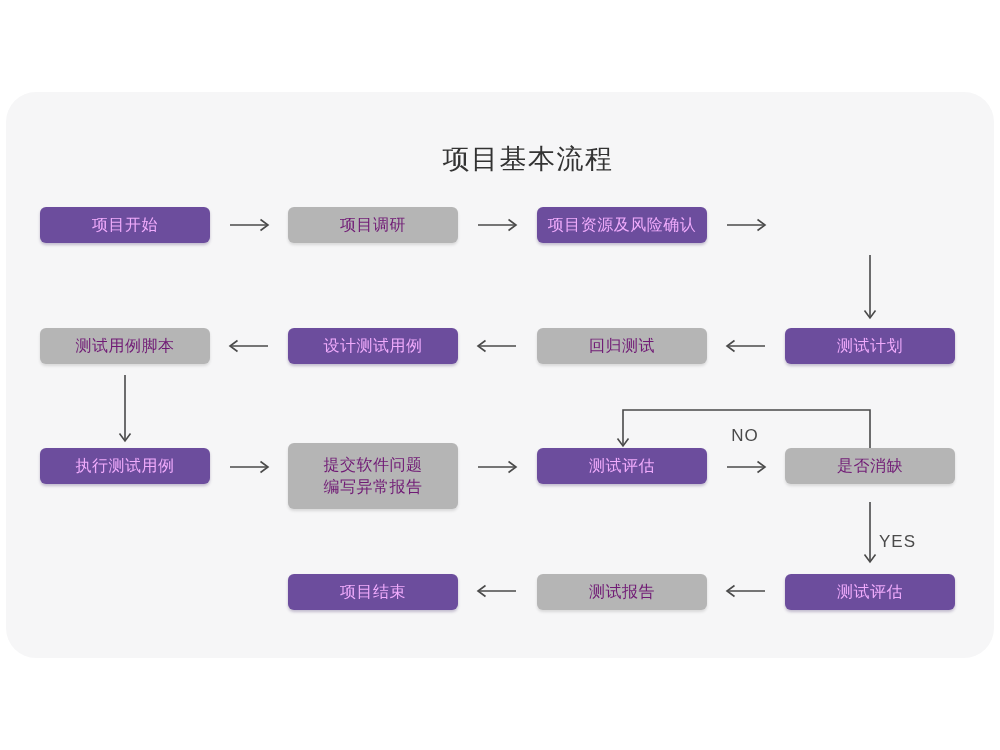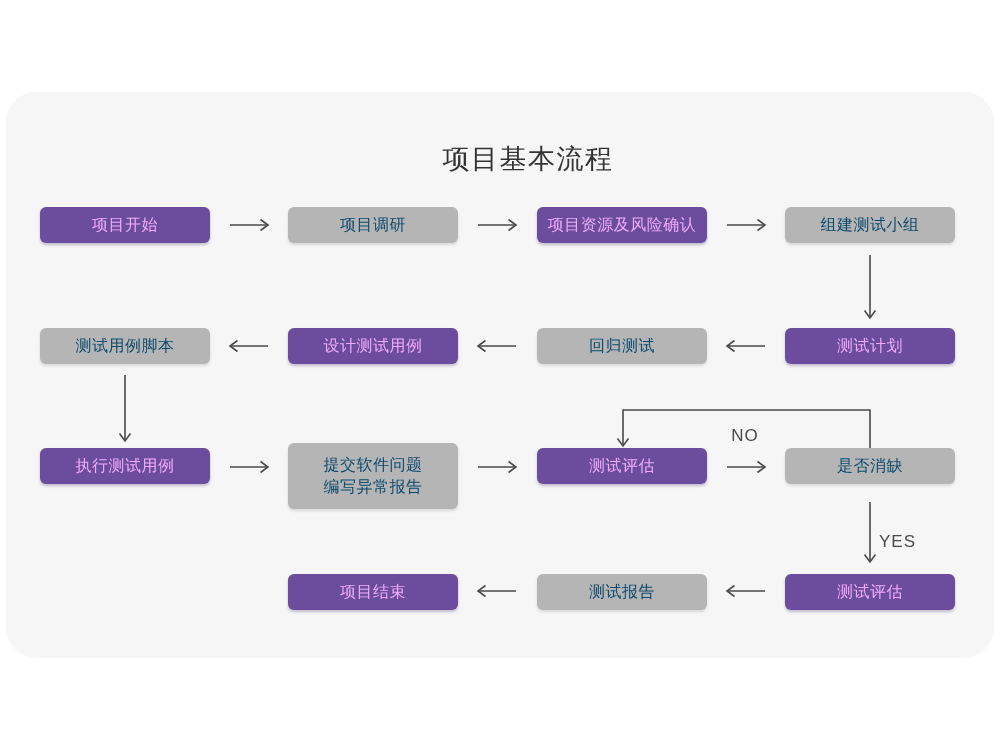--- a/index.html
+++ b/index.html
@@ -3,41 +3,40 @@
 <meta charset="utf-8">
 <style>
   html,body{margin:0;padding:0;background:#ffffff;}
   body{font-family:"Liberation Sans","DejaVu Sans",sans-serif;}
   .stage{position:relative;width:1000px;height:750px;background:#ffffff;overflow:hidden;}
   .card{position:absolute;left:6px;top:92px;width:988px;height:566px;background:#f6f6f7;border-radius:30px;}
   .title{position:absolute;left:0;top:141px;width:1000px;text-align:center;font-size:27px;font-weight:500;color:#333333;letter-spacing:1.5px;margin-left:28px;}
   .node{position:absolute;width:170px;height:36px;border-radius:6px;display:flex;align-items:center;justify-content:center;
         font-size:16px;letter-spacing:.5px;text-align:center;white-space:pre-line;line-height:1.35;}
   .purple{background:#6c4d9d;color:#f0abfc;box-shadow:0 2px 3px rgba(60,40,100,.28);}
-  .gray{background:#b5b5b5;color:#0c4a6e;box-shadow:0 2px 3px rgba(0,0,0,.12);}
+  .gray{background:#b5b5b5;color:#701a75;box-shadow:0 2px 3px rgba(0,0,0,.12);}
   .c1{left:40px}.c2{left:288px}.c3{left:537px}.c4{left:785px}
   .r1{top:207px}.r2{top:328px}.r3{top:448px}.r4{top:574px}
   .tall{top:443px;height:66px;}
   .arrows{position:absolute;left:0;top:0;width:1000px;height:750px;pointer-events:none;}
   .edge-label{position:absolute;font-size:17px;color:#4a4a4a;letter-spacing:1px;margin-top:12px;}
   .label-no{left:705px;top:414px;width:80px;text-align:center;}
   .label-yes{left:879px;top:520px;text-align:right;}
 </style>
 </head>
 <body>
 
 <div class="stage">
   <div class="card"></div>
 
   <div class="title">项目基本流程</div>
 
   <div class="node purple c1 r1">项目开始</div>
   <div class="node gray   c2 r1">项目调研</div>
   <div class="node purple c3 r1">项目资源及风险确认</div>
-  <div class="node gray   c4 r1">组建测试小组</div>
 
   <div class="node purple c4 r2">测试计划</div>
   <div class="node gray   c3 r2">回归测试</div>
   <div class="node purple c2 r2">设计测试用例</div>
   <div class="node gray   c1 r2">测试用例脚本</div>
 
   <div class="node purple c1 r3">执行测试用例</div>
   <div class="node gray   c2 tall">提交软件问题
 编写异常报告</div>
   <div class="node purple c3 r3">测试评估</div>

